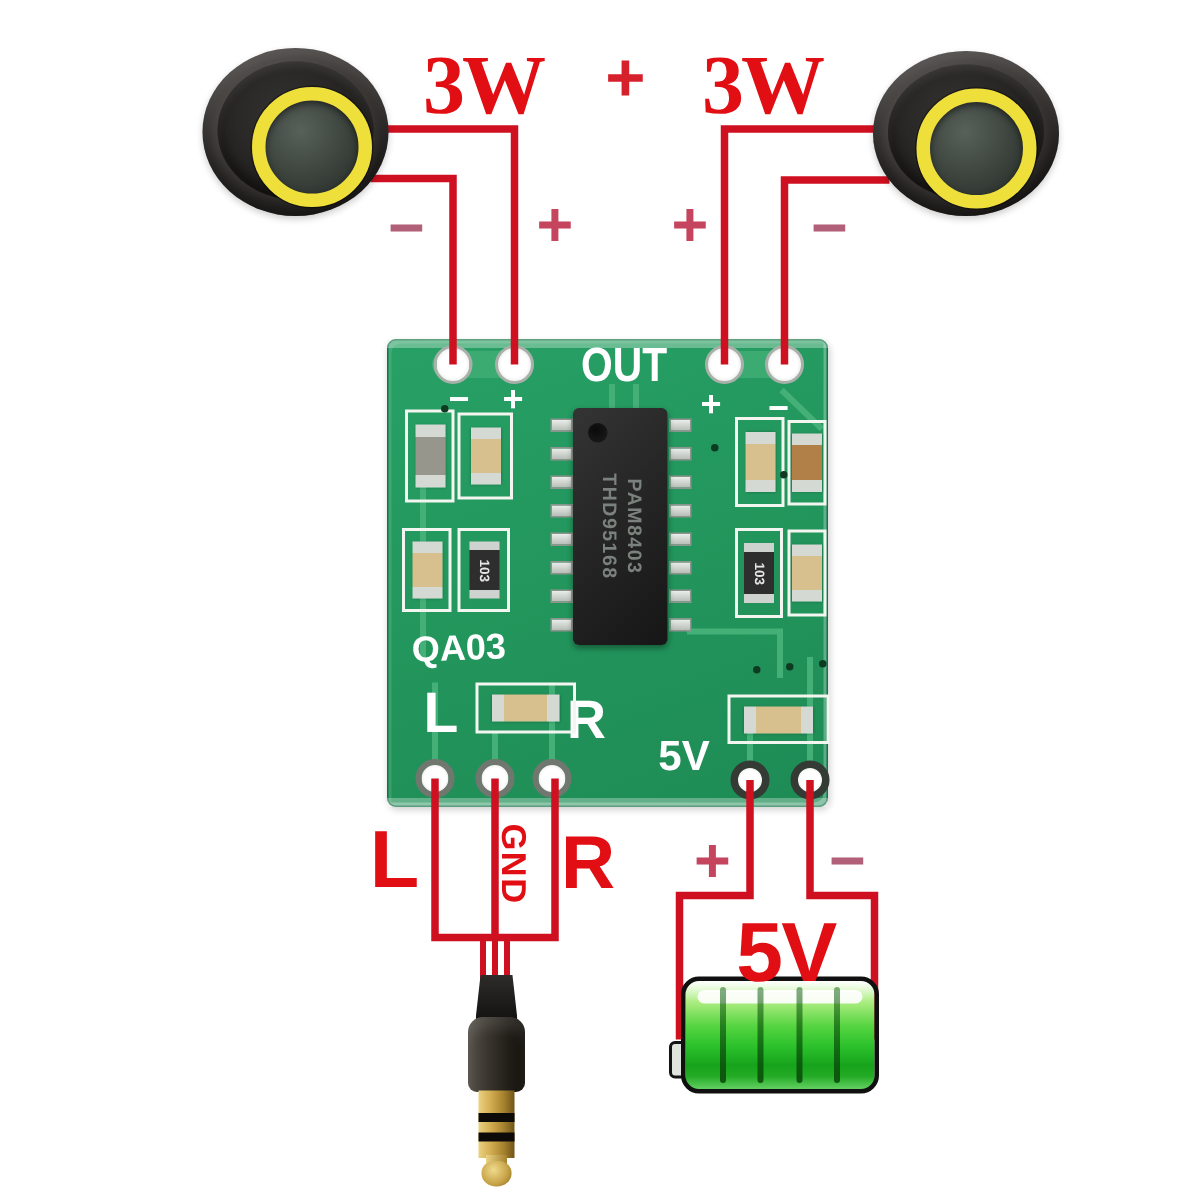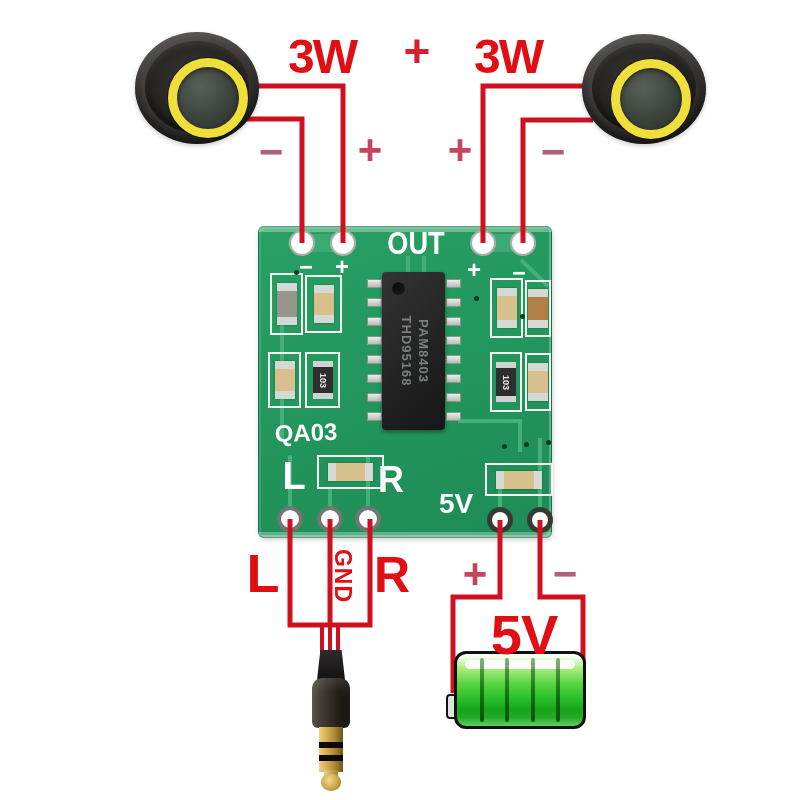--- a/index.html
+++ b/index.html
@@ -2,21 +2,21 @@
 <html><head>
 <meta charset="utf-8">
 <style>
   html,body{margin:0;padding:0;}
   body{width:800px;height:800px;background:#ffffff;position:relative;overflow:hidden;
        font-family:"Liberation Sans",sans-serif;}
 
   
   .lbl{position:absolute;font-weight:bold;color:#e10e14;line-height:1;white-space:nowrap;
        transform:translate(-50%,-50%);}
-  .lbl.big{font-size:48px;letter-spacing:-2px;}
+  .lbl.big{font-size:56px;letter-spacing:-2px;font-family:Liberation Serif, serif;}
   .mark{position:absolute;font-size:42px;font-weight:bold;line-height:1;
         transform:translate(-50%,-50%);}
   .crimson{color:#c5455e;}
   .mauve{color:#b2607a;}
   .rot90{transform:translate(-50%,-50%) rotate(90deg);}
 
   
   .speaker{position:absolute;border-radius:50%;
     background:radial-gradient(circle at 38% 32%, #5a5755 0%, #454240 40%, #312e2c 70%, #201e1d 92%);
     box-shadow:inset 0 -8px 12px rgba(0,0,0,.55), inset 0 4px 6px rgba(255,255,255,.12), 0 2px 5px rgba(0,0,0,.2);}

